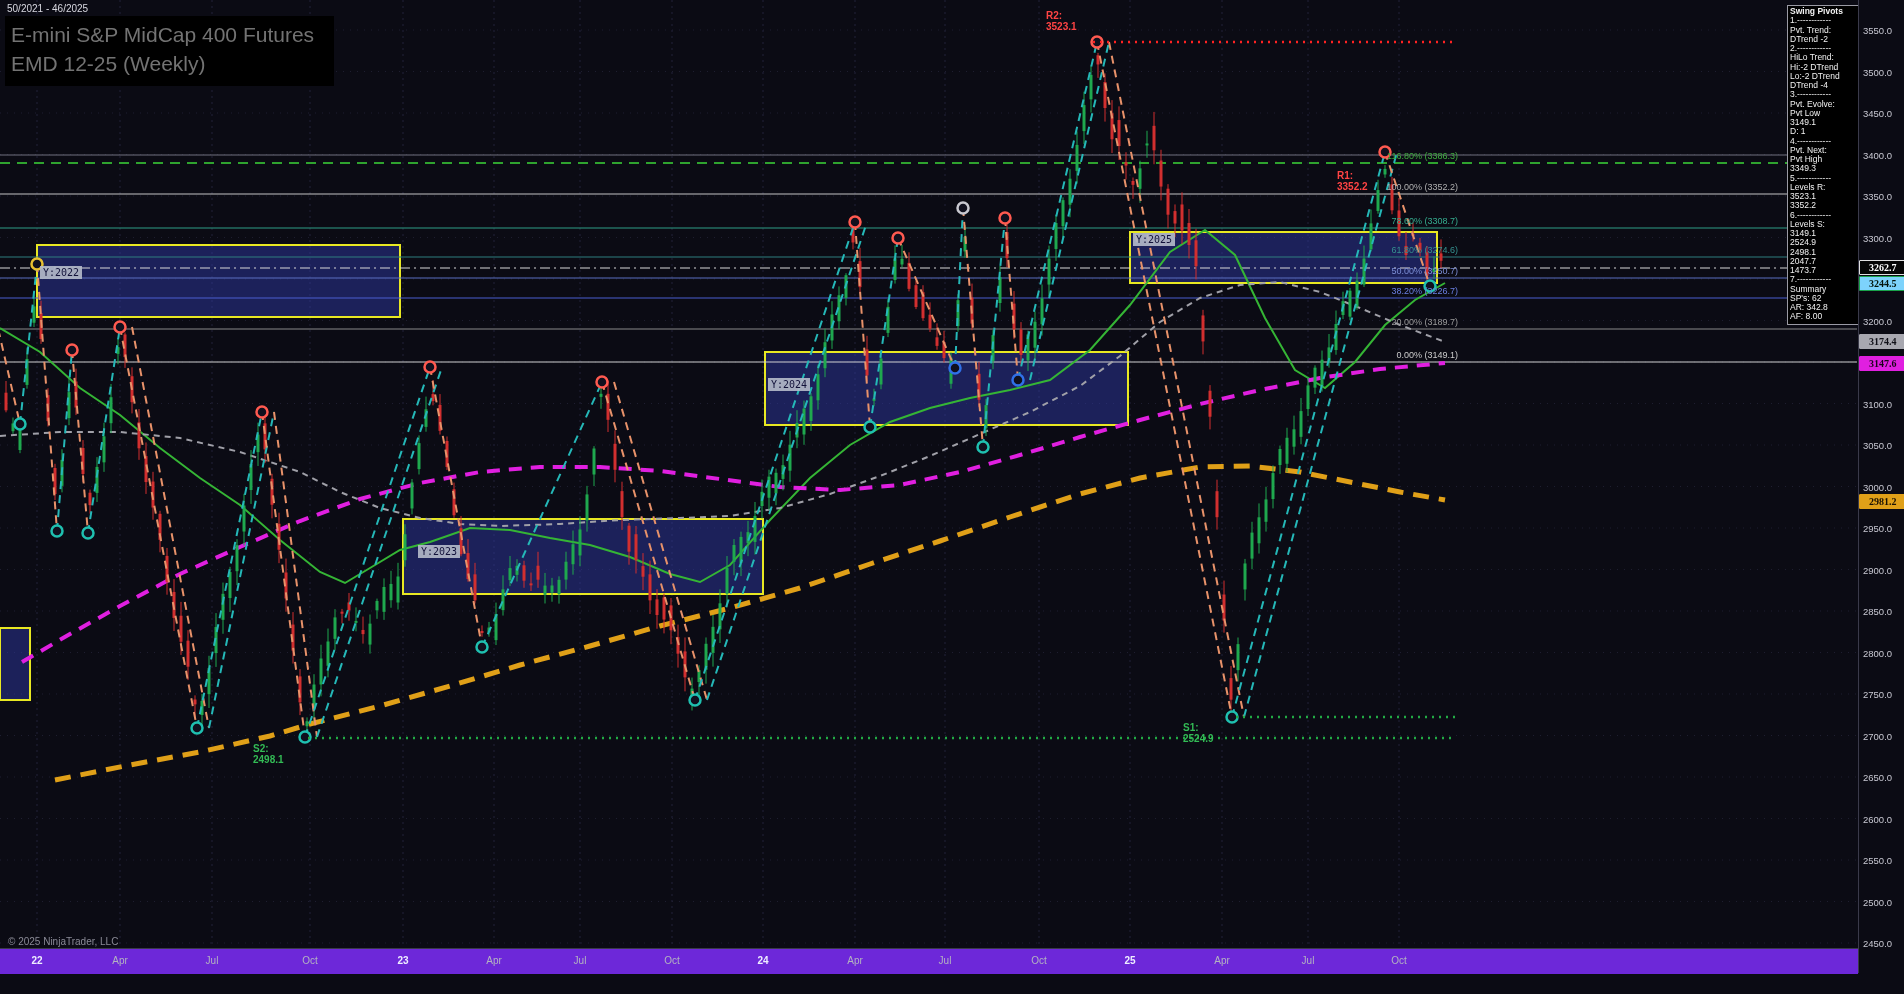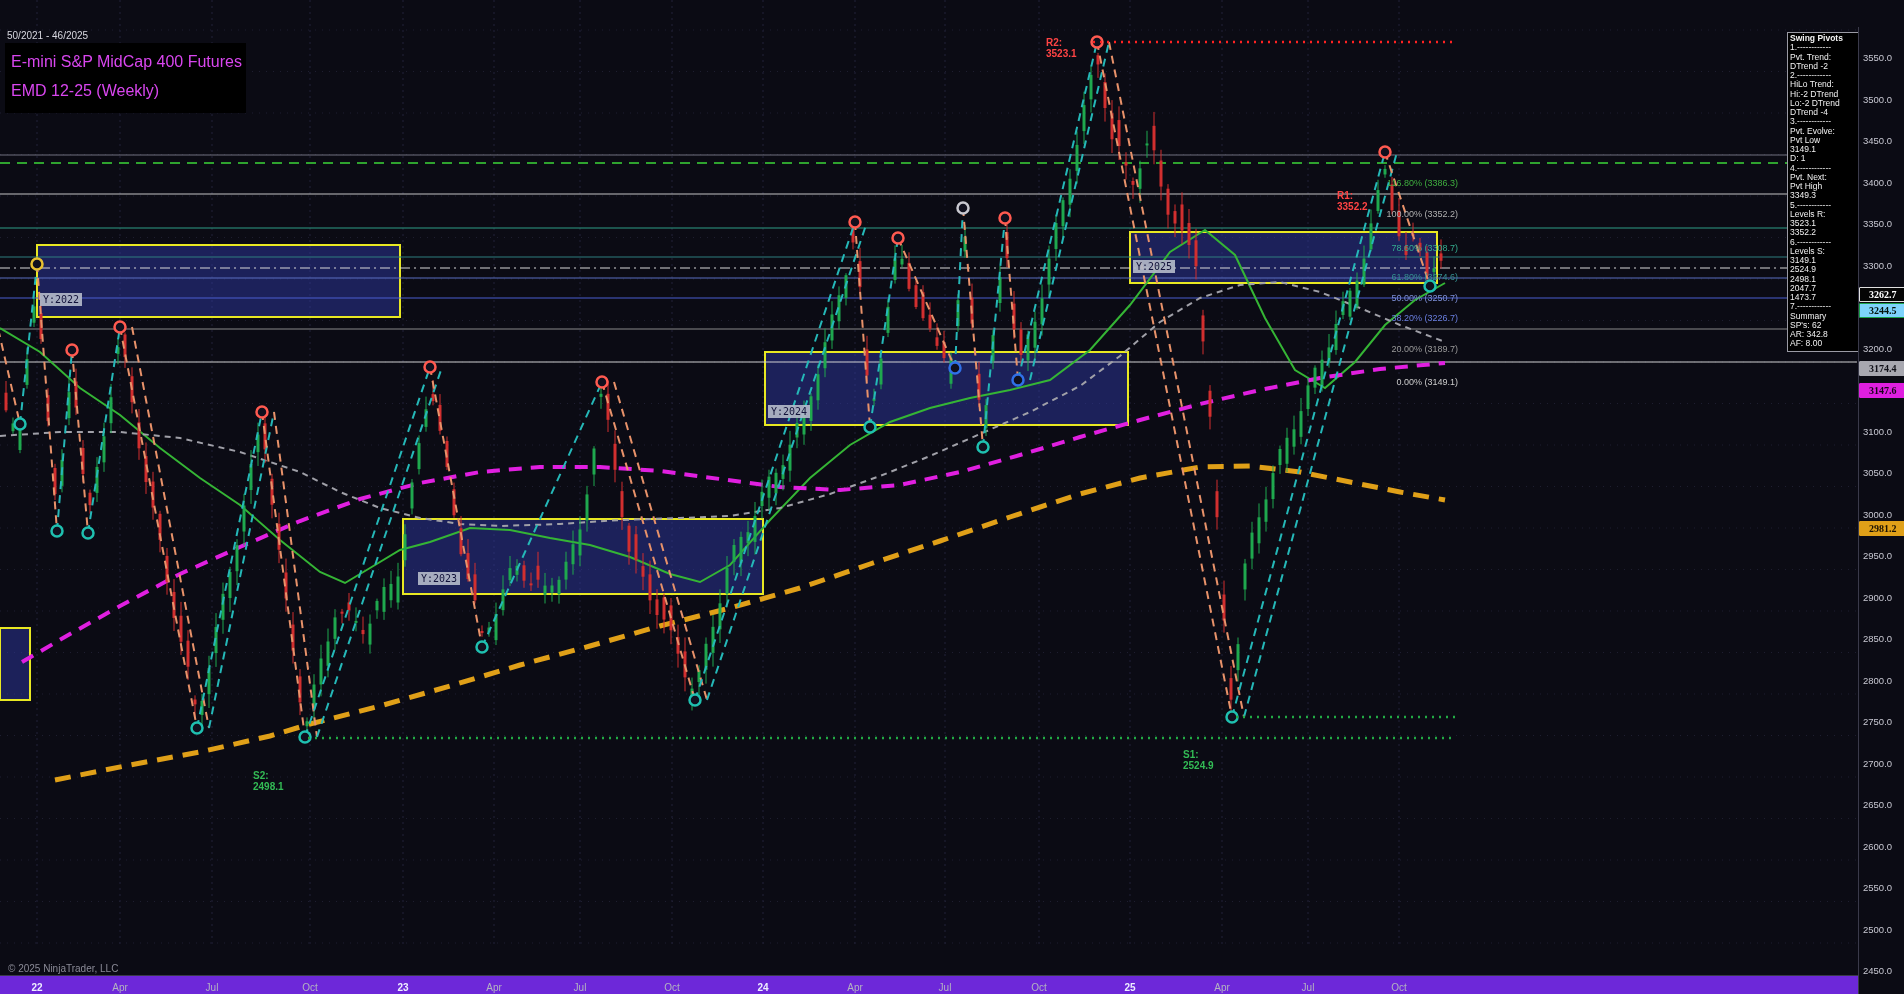--- a/index.html
+++ b/index.html
@@ -1,21 +1,21 @@
 <!DOCTYPE html>
 <html><head>
 <meta charset="utf-8">
 <style>
   html,body{margin:0;padding:0;background:#000;}
   #app{position:relative;width:1904px;height:994px;background:#0b0b14;overflow:hidden;
        font-family:"Liberation Sans",sans-serif;}
-  .abs{position:absolute;margin-top:27px;}
+  .abs{position:absolute;}
   #plot{position:absolute;left:0;top:0;}
   #date-range{left:7px;top:3px;font-size:10px;color:#d8d8e0;}
-  #title-box{left:5px;top:16px;background:#000;color:#d946ef;padding:4px 4px 8px 6px;line-height:29px;font-size:16px;}
+  #title-box{left:5px;top:16px;background:#000;color:#737373;padding:4px 20px 8px 6px;line-height:29px;font-size:21px;}
   #copyright{left:8px;top:936px;font-size:10px;color:#8a8a96;}
   #swing-panel{left:1787px;top:5px;width:69px;height:317px;background:#000;border:1px solid #9a9aa4;
       color:#f2f2f2;font-size:8.5px;line-height:9.25px;padding:1px 0 0 2px;overflow:hidden;}
   .panel-line{white-space:pre;}
   #price-axis{left:1858px;top:0;width:46px;height:973px;background:#0b0b14;border-left:1px solid #3a3a4a;}
   .ptick{position:absolute;left:4px;font-size:9.5px;color:#c8c8d2;}
   .ptag{position:absolute;left:0;min-width:38px;font-size:10px;font-weight:bold;padding:1px 9px;border-radius:1px;text-align:left;font-family:Liberation Serif, serif;}
   #time-axis{left:0;top:948px;width:1858px;height:25px;border-top:1px solid #3a3a4a;background:#6d28d9;}
   .ttick{position:absolute;top:6px;font-size:10px;color:#b4b4c0;transform:translateX(-50%);}
   .ttick.major{color:#eef;font-weight:bold;}
@@ -573,21 +573,21 @@
       <div class="fib-label" style="left: 1288px; top: 245px; color: rgb(53, 145, 143);">61.80% (3274.6)</div>
       <div class="fib-label" style="left: 1288px; top: 266px; color: rgb(125, 143, 214);">50.00% (3250.7)</div>
       <div class="fib-label" style="left: 1288px; top: 286px; color: rgb(106, 127, 224);">38.20% (3226.7)</div>
       <div class="fib-label" style="left: 1288px; top: 317px; color: rgb(154, 154, 154);">20.00% (3189.7)</div>
       <div class="fib-label" style="left: 1288px; top: 350px; color: rgb(204, 204, 204);">0.00% (3149.1)</div>
     </div>
   <div id="sr-labels" class="abs">
       <div class="sr-label" style="left: 1046px; top: 10px; color: rgb(255, 68, 68);">R2: 3523.1</div>
       <div class="sr-label" style="left: 1183px; top: 722px; color: rgb(51, 187, 85);">S1: 2524.9</div>
       <div class="sr-label" style="left: 253px; top: 743px; color: rgb(51, 187, 85);">S2: 2498.1</div>
-      <div class="sr-label" style="left: 1337px; top: 163px; color: rgb(255, 68, 68);">R1: 3352.2</div>
+      <div class="sr-label" style="left: 1337px; top: 170px; color: rgb(255, 68, 68);">R1: 3352.2</div>
     </div>
   <div id="year-labels" class="abs">
       <div class="year-badge" style="left: 40px; top: 266px;">Y:2022</div>
       <div class="year-badge" style="left: 406px; top: 545px; margin-left: 12px;">Y:2023</div>
       <div class="year-badge" style="left: 768px; top: 378px;">Y:2024</div>
       <div class="year-badge" style="left: 1133px; top: 233px;">Y:2025</div>
     </div>
 
   <div id="date-range" class="abs">50/2021 - 46/2025</div>
 

